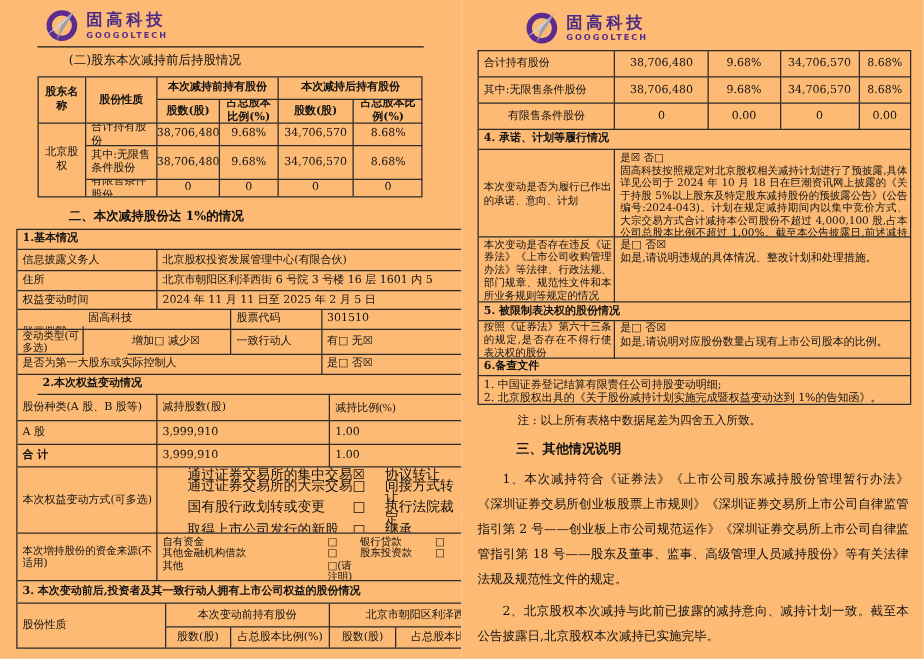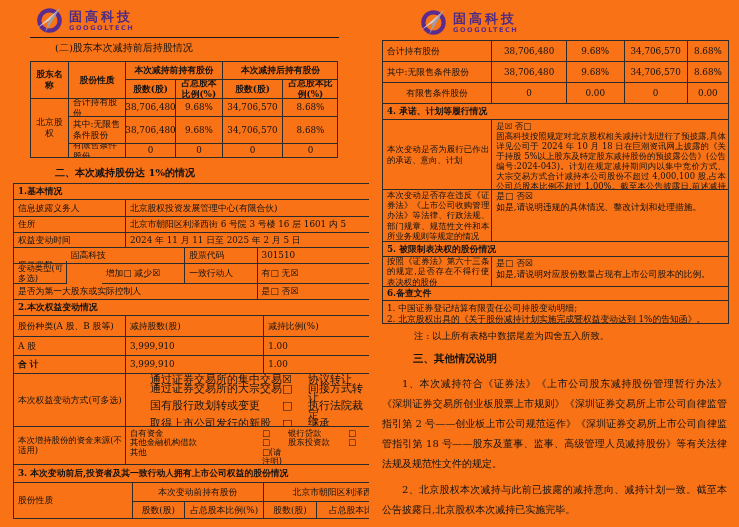--- a/index.html
+++ b/index.html
@@ -1,18 +1,18 @@
 <!DOCTYPE html>
 <html><head>
 <meta charset="utf-8">
 <style>
   html,body{margin:0;padding:0;background:#ffffff;}
   body{width:739px;height:527px;overflow:hidden;position:relative;
        font-family:"DejaVu Serif","Liberation Serif",serif;color:#111;}
-  .page{position:absolute;top:0;height:527px;background:#f97316;overflow:hidden;}
+  .page{position:absolute;top:0;height:527px;background:#fdba74;overflow:hidden;}
   .pageL{left:0;width:369px;}
   .pageR{left:369px;width:370px;}
 
   
   .logo{display:flex;align-items:center;gap:5px;height:29px;}
   .pageL .logo{margin:6px 0 0 35px;}
   .pageR .logo{margin:8px 0 0 50px;}
   .logo-text{display:flex;flex-direction:column;line-height:1;}
   .logo-cn{font-size:13px;font-weight:bold;color:#4b2b87;letter-spacing:3px;font-family:"DejaVu Sans","Liberation Sans",sans-serif;}
   .logo-en{font-size:6.5px;font-weight:bold;color:#5b2c8d;letter-spacing:1.6px;margin-top:2px;font-family:"DejaVu Sans","Liberation Sans",sans-serif;}
@@ -79,21 +79,21 @@
     </div>
   </div>
   <div class="rule"></div>
 
   <div class="secHead">(二)股东本次减持前后持股情况</div>
 
   <div class="g topTbl">
     <div class="b" style="grid-row:1/3;grid-column:1;">股东名称</div>
     <div class="b" style="grid-row:1/3;grid-column:2;">股份性质</div>
     <div class="b" style="grid-row:1;grid-column:3/5;">本次减持前持有股份</div>
-    <div class="b last" style="grid-row:1;grid-column:5/7;">本次减持后持有股份</div>
+    <div class="b last" style="grid-row:1;grid-column:5/7;font-family:Liberation Mono, monospace;">本次减持后持有股份</div>
     <div class="b" style="grid-row:2;grid-column:3;">股数(股)</div>
     <div class="b" style="grid-row:2;grid-column:4;">占总股本比例(%)</div>
     <div class="b" style="grid-row:2;grid-column:5;">股数(股)</div>
     <div class="b last" style="grid-row:2;grid-column:6;">占总股本比例(%)</div>
     <div class="bot" style="grid-row:3/6;grid-column:1;">北京股权</div>
     <div class="lft" style="grid-row:3;grid-column:2;">合计持有股份</div>
     <div style="grid-row:3;grid-column:3;">38,706,480</div>
     <div style="grid-row:3;grid-column:4;">9.68%</div>
     <div style="grid-row:3;grid-column:5;">34,706,570</div>
     <div class="last" style="grid-row:3;grid-column:6;">8.68%</div>
@@ -129,25 +129,25 @@
     <div class="lft last" style="grid-column:span 23;">301510</div>
 
     <div class="lft small" style="grid-column:span 8;">变动类型(可多选)</div>
     <div class="lft boxfont" style="grid-column:span 18;margin-left:35px;">增加□ 减少☒</div>
     <div class="lft" style="grid-column:span 11;">一致行动人</div>
     <div class="lft boxfont last" style="grid-column:span 23;">有□ 无☒</div>
 
     <div class="lft" style="grid-column:span 37;">是否为第一大股东或实际控制人</div>
     <div class="lft boxfont last" style="grid-column:span 23;">是□ 否☒</div>
 
-    <div class="ttl last" style="grid-column:span 60;">2.本次权益变动情况</div>
+    <div class="ttl last" style="grid-column:span 60;margin-left:16px;">2.本次权益变动情况</div>
 
     <div class="lft" style="grid-column:span 17;">股份种类(A 股、B 股等)</div>
     <div class="lft" style="grid-column:span 21;">减持股数(股)</div>
-    <div class="lft last" style="grid-column:span 22;">减持比例(%)</div>
+    <div class="lft last" style="grid-column:span 22;font-family:Liberation Serif, serif;">减持比例(%)</div>
 
     <div class="lft" style="grid-column:span 17;">A 股</div>
     <div class="lft" style="grid-column:span 21;">3,999,910</div>
     <div class="lft last" style="grid-column:span 22;">1.00</div>
 
     <div class="lft b" style="grid-column:span 17;">合 计</div>
     <div class="lft" style="grid-column:span 21;">3,999,910</div>
     <div class="lft last" style="grid-column:span 22;">1.00</div>
 
     <div class="lft" style="grid-column:span 17;">本次权益变动方式(可多选)</div>

